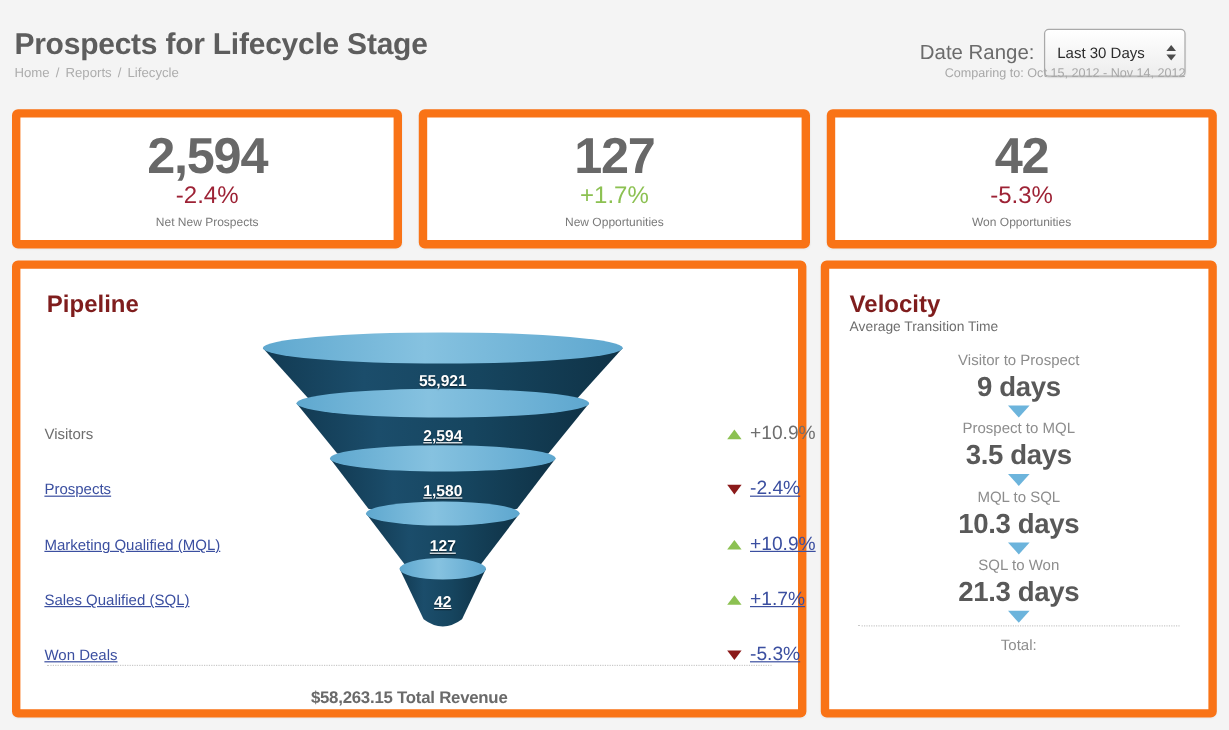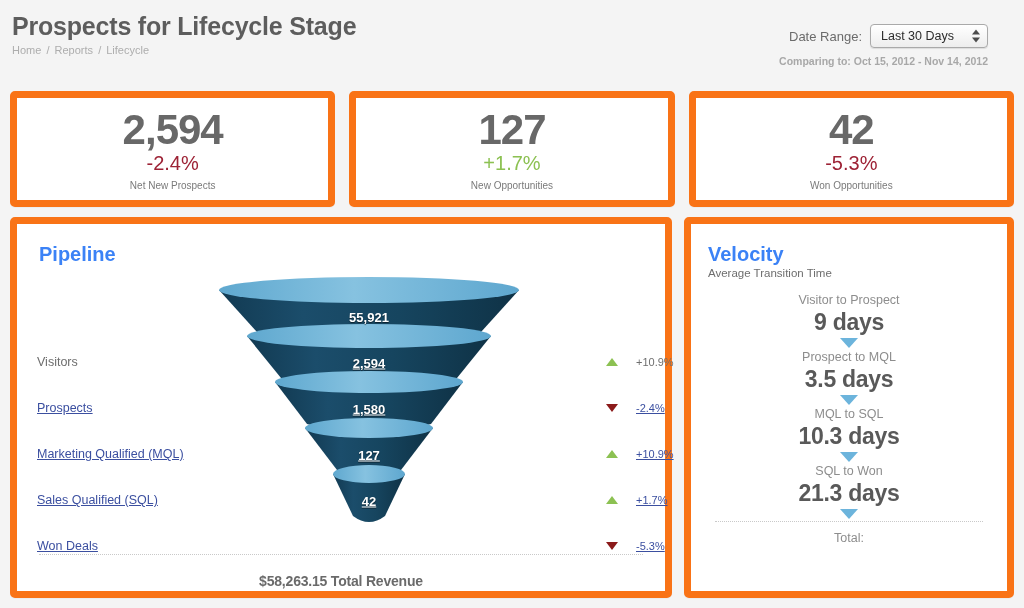--- a/index.html
+++ b/index.html
@@ -10,35 +10,35 @@
     font-family: "Liberation Sans", sans-serif;
     color: #595959;
     overflow: hidden;
   }
   .page { position: relative; width: 1024px; height: 608px; }
 
   
   .header { position: relative; height: 82px; padding: 10px 12px 0 12px; }
   .page-title {
     font-size: 25px; font-weight: bold; color: #5d5d5d;
-    letter-spacing: -0.2px; margin: 1px 0 3px 0; line-height: 30px;
+    letter-spacing: -0.2px; margin: 12px 0 3px 0; line-height: 30px;
   }
   .breadcrumb { font-size: 11px; color: #adadad; line-height: 13px; }
   .breadcrumb span { color: #adadad; }
   .breadcrumb .sep { padding: 0 2px; }
 
   .date-wrap {
     position: absolute; right: 36px; top: 24px;
     display: flex; align-items: center; gap: 8px;
   }
-  .date-label { font-size: 13px; color: #6b6b6b; padding-left: 21px; }
+  .date-label { font-size: 17px; color: #6b6b6b; padding-left: 21px; }
   .select-box {
     position: relative;
     display: inline-flex; align-items: center;
-    min-width: 118px; height: 24px;
+    min-width: 118px; height: 40px;
     padding: 0 26px 0 10px;
     font-size: 12.5px; color: #2b2b2b;
     background: linear-gradient(#ffffff, #ededed);
     border: 1px solid #a9a9a9;
     border-radius: 4px;
     box-shadow: 0 1px 1px rgba(0,0,0,.10), inset 0 1px 0 #fff;
     white-space: nowrap;
     text-align: right;
   }
   .stepper {
@@ -47,21 +47,21 @@
   }
   .stepper i {
     display: block; width: 0; height: 0;
     border-left: 4px solid transparent; border-right: 4px solid transparent;
   }
   .stepper i.up { border-bottom: 5px solid #4c4c4c; }
   .stepper i.down { border-top: 5px solid #4c4c4c; }
 
   .compare {
     position: absolute; right: 36px; top: 55px;
-    font-size: 10.5px; color: #a8a8a8; font-weight: bold;
+    font-size: 10.5px; color: #a8a8a8;
   }
 
   
   .panel {
     background: #fff;
     border: 7px solid #f97316;
     border-radius: 5px;
     box-shadow: 0 1px 1px rgba(0,0,0,.03);
   }
 
@@ -81,38 +81,38 @@
   .kpi-delta.pos { color: #8cc152; }
   .kpi-label { font-size: 10px; color: #7a7a7a; margin-top: 5px; }
 
   
   .pipeline {
     position: absolute; left: 10px; top: 217px;
     width: 662px; height: 381px;
     padding: 16px 14px 10px 14px;
   }
   .panel-title {
-    font-size: 20px; font-weight: bold; color: #3b82f6;
+    font-size: 20px; font-weight: bold; color: #7f1d1d;
     line-height: 24px; margin: 2px 0 0 8px;
   }
   .panel-sub { font-size: 11.5px; color: #6e6e6e; margin: 1px 0 13px 1px; }
 
   .funnel-area { position: relative; width: 100%; height: 278px; margin-top: 6px; }
 
   .stage-label {
     position: absolute; left: 6px;
     font-size: 12.5px; line-height: 16px; white-space: nowrap;
   }
   .stage-label.plain { color: #6e6e6e; }
   .stage-label.link { color: #3b4fa0; text-decoration: underline; cursor: pointer; }
 
   .stage-change {
     position: absolute; left: 575px;
-    display: flex; align-items: center; gap: 18px;
-    font-size: 11px; line-height: 16px;
+    display: flex; align-items: center; gap: 7px;
+    font-size: 16px; line-height: 16px;
   }
   .tri { width: 0; height: 0; border-left: 6px solid transparent; border-right: 6px solid transparent; }
   .tri.up { border-bottom: 8px solid #8cc152; }
   .tri.down { border-top: 8px solid #8b1a1a; }
   .chg-text.plain { color: #6e6e6e; }
   .chg-text.link { color: #3b4fa0; text-decoration: underline; cursor: pointer; }
 
   .funnel-svg { position: absolute; left: 178px; top: 0; }
 
   .funnel-value {

